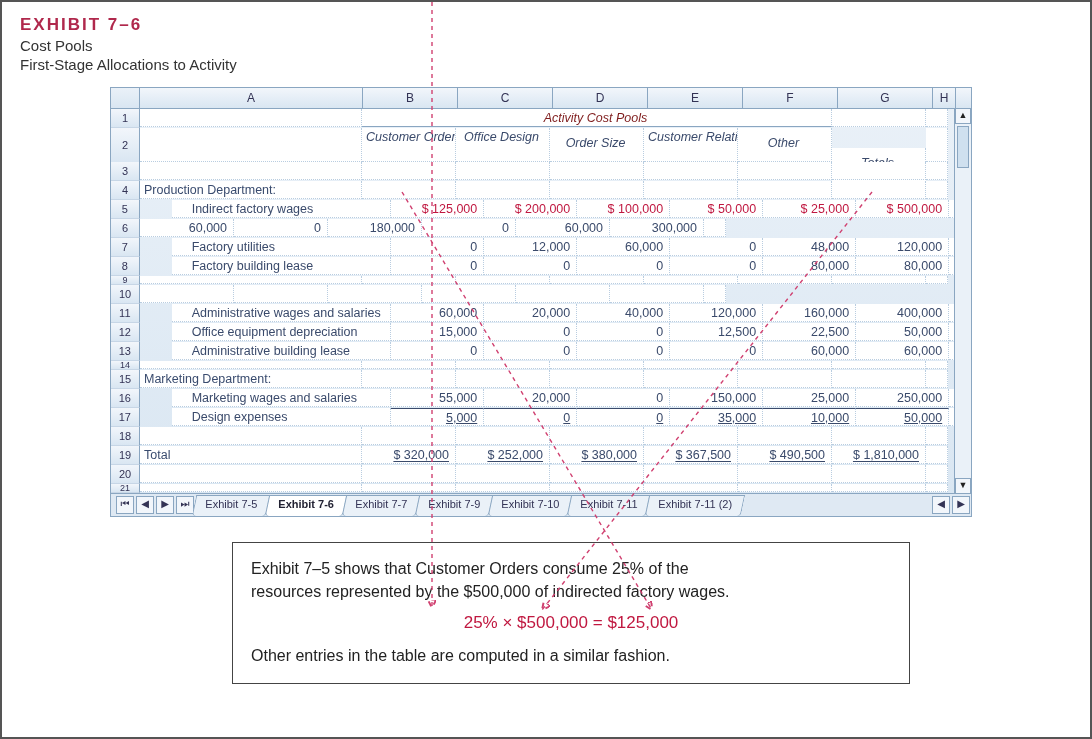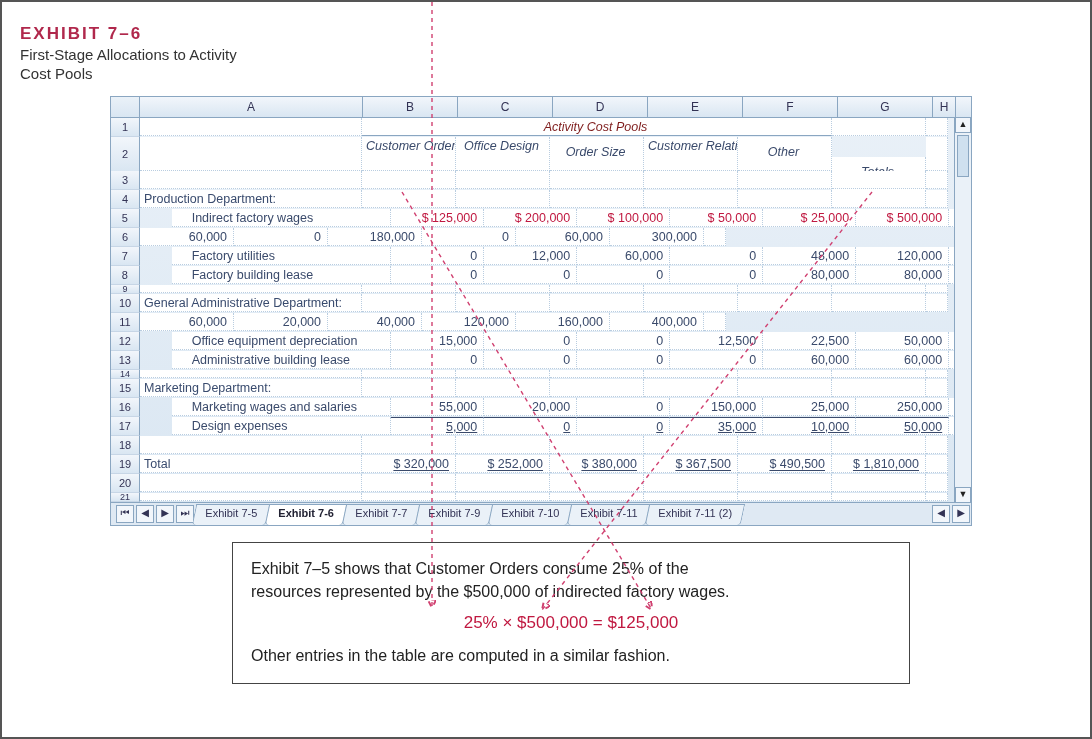--- a/index.html
+++ b/index.html
@@ -8,21 +8,21 @@
     font-family: Arial, Helvetica, sans-serif;
     background: #fff;
     color: #222;
   }
   .page {
     width: 1092px;
     height: 739px;
     box-sizing: border-box;
     border: 2px solid #555;
     position: relative;
-    padding: 22px 18px;
+    padding: 13px 18px;
     background:#fff;
   }
   .exhibit-num {
     color: #b0284c;
     font-weight: bold;
     letter-spacing: 2px;
     font-size: 17px;
   }
   .exhibit-title {
     font-size: 15px;
@@ -147,22 +147,22 @@
     stroke:#d04070; stroke-width:1.4; stroke-dasharray:4 4; fill:none;
   }
   .arrowhead{ fill:#d04070; }
 </style>
 </head>
 <body>
 
 <div class="page">
 
   <div class="exhibit-num">EXHIBIT 7–6</div>
+  <div class="exhibit-title">Cost Pools</div>
   <div class="exhibit-title">First-Stage Allocations to Activity</div>
-  <div class="exhibit-title">Cost Pools</div>
 
   <div class="excel-wrap">
 
     <div class="colhdr">
       <div class="rowhdr-cell"></div>
       <div class="ch ch-A">A</div>
       <div class="ch ch-B">B</div>
       <div class="ch ch-C">C</div>
       <div class="ch ch-D">D</div>
       <div class="ch ch-E">E</div>
@@ -269,32 +269,32 @@
         <div class="cell cC"></div>
         <div class="cell cD"></div>
         <div class="cell cE"></div>
         <div class="cell cF"></div>
         <div class="cell cG"></div>
         <div class="cell cH"></div>
     </div>
 
     <div class="grid-row">
       <div class="rownum">10</div>
-      <div class="cell cA section" style="overflow:visible;">General Administrative Department:</div>
       <div class="cell cB"></div>
         <div class="cell cC"></div>
         <div class="cell cD"></div>
         <div class="cell cE"></div>
         <div class="cell cF"></div>
         <div class="cell cG"></div>
         <div class="cell cH"></div>
     </div>
 
     <div class="grid-row">
       <div class="rownum">11</div>
+      <div class="cell cA indent" style="overflow:visible;">Administrative wages and salaries</div>
       <div class="cell cB">60,000</div>
         <div class="cell cC">20,000</div>
         <div class="cell cD">40,000</div>
         <div class="cell cE">120,000</div>
         <div class="cell cF">160,000</div>
         <div class="cell cG">400,000</div>
         <div class="cell cH"></div>
     </div>
 
     <div class="grid-row">

